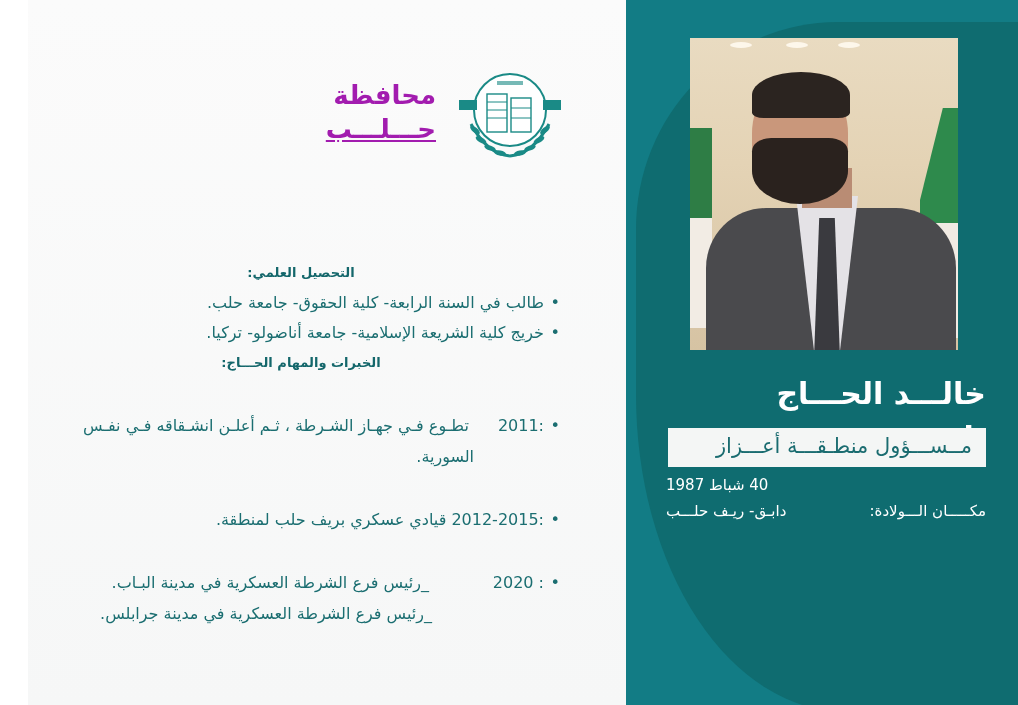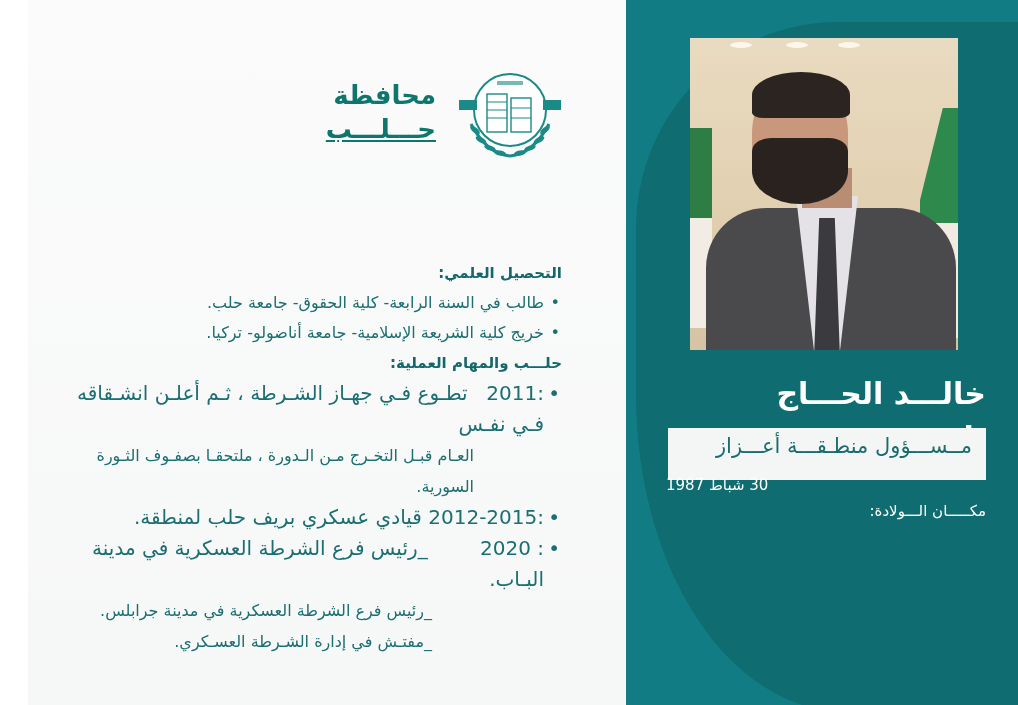--- a/index.html
+++ b/index.html
@@ -60,45 +60,45 @@
     .photo .beard {
       position: absolute; left: 62px; top: 100px; width: 96px; height: 66px;
       background: #2a221e; border-radius: 20% 20% 50% 50%;
     }
 
     
     .logo { position: absolute; left: 457px; top: 68px; width: 106px; height: 92px; }
 
     .gov-title {
       position: absolute; left: 330px; top: 78px; width: 106px;
-      color: #0f766e; font-family: "DejaVu Sans", sans-serif; font-weight: bold;
+      color: #a21caf; font-family: "DejaVu Sans", sans-serif; font-weight: bold;
       direction: rtl; text-align: right;
     }
     .gov-title .l1 { font-size: 26px; line-height: 34px; }
     .gov-title .l2 { font-size: 26px; line-height: 34px; letter-spacing: 2px; text-decoration: underline; }
 
     
     .bio { position: absolute; left: 40px; top: 258px; width: 522px; direction: rtl; text-align: right; color: #1b6e71; }
-    .bio .h { font-weight: bold; font-size: 15px; line-height: 30px; color: #14676b; }
+    .bio .h { font-weight: bold; font-size: 13px; line-height: 30px; color: #14676b; text-align: center; }
     .bio .li { font-size: 16px; line-height: 30px; position: relative; padding-right: 18px; }
     .bio .li::before { content: "•"; position: absolute; right: 2px; top: 0; color: #1b6e71; }
-    .bio .exp { font-size: 20px; line-height: 31px; position: relative; padding-right: 18px; }
+    .bio .exp { font-size: 16px; line-height: 31px; position: relative; padding-right: 18px; margin-top: 32px; }
     .bio .exp::before { content: "•"; position: absolute; right: 2px; top: 0; }
     .bio .year { display: inline-block; min-width: 70px; direction: ltr; text-align: right; }
     .bio .sub { font-size: 16px; line-height: 31px; padding-right: 130px; }
     .bio .cont { font-size: 16px; line-height: 31px; padding-right: 88px; }
 
     
     .name {
       position: absolute; left: 660px; top: 372px; width: 326px;
       direction: rtl; text-align: right; color: #ffffff;
       font-weight: bold; font-size: 30px; line-height: 44px; letter-spacing: 1px;
     }
     .role-box {
-      position: absolute; left: 668px; top: 428px; width: 318px; height: 52px;
+      position: absolute; left: 668px; top: 428px; width: 318px; height: 39px;
       background: #f4f6f5; direction: rtl; text-align: right;
       color: #1a6c70; font-size: 21px; line-height: 36px; padding-right: 14px;
     }
     .facts { position: absolute; left: 666px; top: 472px; width: 320px; direction: rtl; color: #ffffff; font-size: 15px; }
     .facts .row { display: flex; justify-content: space-between; line-height: 26px; }
     .facts .lbl { width: 170px; text-align: right; }
     .facts .val { flex: 1; text-align: left; direction: rtl; }
   </style>
 </head>
 <body>
@@ -158,47 +158,46 @@
 
   <div class="gov-title">
     <div class="l1">محافظة</div>
     <div class="l2">حـــلـــب</div>
   </div>
 
   <div class="bio">
     <div class="h">التحصيل العلمي:</div>
     <div class="li">طالب في السنة الرابعة- كلية الحقوق- جامعة حلب.</div>
     <div class="li">خريج كلية الشريعة الإسلامية- جامعة أناضولو- تركيا.</div>
-    <div class="h">حلـــب والمهام العملية:</div>
+    <div class="h">الخبرات والمهام الحـــاج:</div>
 
     <div class="exp">
       <span class="year">2011:</span>
       <span>تطـوع فـي جهـاز الشـرطة ، ثـم أعلـن انشـقاقه فـي نفـس</span>
     </div>
-    <div class="cont">العـام قبـل التخـرج مـن الـدورة ، ملتحقـا بصفـوف الثـورة</div>
     <div class="cont">السورية.</div>
 
     <div class="exp">
       <span class="year">2012-2015:</span>
       <span>قيادي عسكري بريف حلب لمنطقة.</span>
     </div>
 
 
     <div class="exp">
       <span class="year">2020 :</span>
       <span style="padding-right:40px">_رئيس فرع الشرطة العسكرية في مدينة البـاب.</span>
     </div>
     <div class="sub">_رئيس فرع الشرطة العسكرية في مدينة جرابلس.</div>
-    <div class="sub">_مفتـش في إدارة الشـرطة العسـكري.</div>
   </div>
 
   <div class="name">خالـــد الحـــاج ياســـين</div>
   <div class="role-box">مــســـؤول منطـقـــة أعـــزاز</div>
   <div class="facts">
     <div class="row">
-      <span class="val">30 شباط 1987</span>
+      <span class="val">40 شباط 1987</span>
     </div>
     <div class="row">
       <span class="lbl">مكـــــان الـــولادة:</span>
+      <span class="val">دابـق- ريـف حلـــب</span>
     </div>
   </div>
 
 </div>
 
 </body></html>

